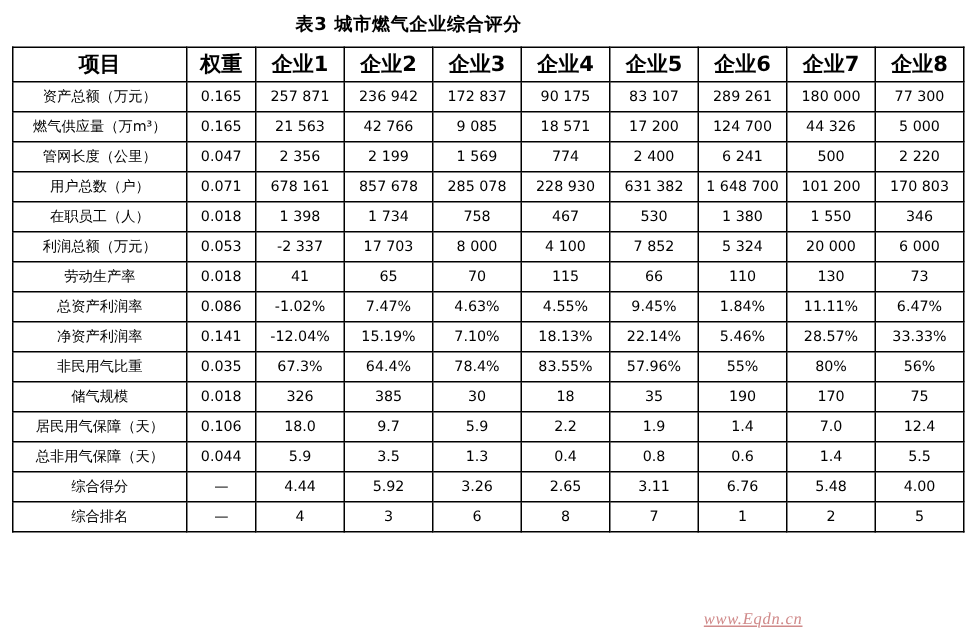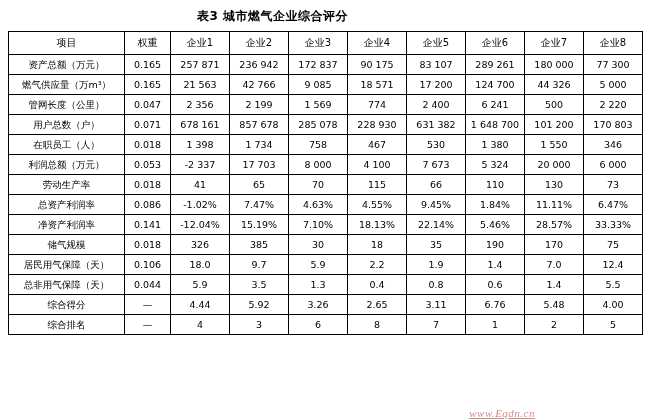--- a/index.html
+++ b/index.html
@@ -42,22 +42,22 @@
     line-height: 1.05;
     height: 19px;
     padding: 0 2px;
     text-align: center;
     vertical-align: middle;
     font-weight: normal;
     overflow: hidden;
     white-space: nowrap;
   }
   table.grid thead td {
-    font-weight: normal;
-    font-size: 10px;
+    font-weight: bold;
+    font-size: 14px;
     height: 22px;
   }
   .col-item {
     width: 116px;
     text-align: center;
   }
   .col-weight {
     width: 46px;
   }
   .col-ent {
@@ -189,21 +189,21 @@
         <td class="num">346</td>
       </tr>
 
       <tr>
         <td class="item-label">利润总额（万元）</td>
         <td class="num">0.053</td>
         <td class="num">-2 337</td>
         <td class="num">17 703</td>
         <td class="num">8 000</td>
         <td class="num">4 100</td>
-        <td class="num">7 673</td>
+        <td class="num">7 852</td>
         <td class="num">5 324</td>
         <td class="num">20 000</td>
         <td class="num">6 000</td>
       </tr>
 
       <tr>
         <td class="item-label">劳动生产率</td>
         <td class="num">0.018</td>
         <td class="num">41</td>
         <td class="num">65</td>
@@ -234,20 +234,32 @@
         <td class="num">-12.04%</td>
         <td class="num">15.19%</td>
         <td class="num">7.10%</td>
         <td class="num">18.13%</td>
         <td class="num">22.14%</td>
         <td class="num">5.46%</td>
         <td class="num">28.57%</td>
         <td class="num">33.33%</td>
       </tr>
 
+      <tr>
+        <td class="item-label">非民用气比重</td>
+        <td class="num">0.035</td>
+        <td class="num">67.3%</td>
+        <td class="num">64.4%</td>
+        <td class="num">78.4%</td>
+        <td class="num">83.55%</td>
+        <td class="num">57.96%</td>
+        <td class="num">55%</td>
+        <td class="num">80%</td>
+        <td class="num">56%</td>
+      </tr>
 
 
       <tr>
         <td class="item-label">储气规模</td>
         <td class="num">0.018</td>
         <td class="num">326</td>
         <td class="num">385</td>
         <td class="num">30</td>
         <td class="num">18</td>
         <td class="num">35</td>

